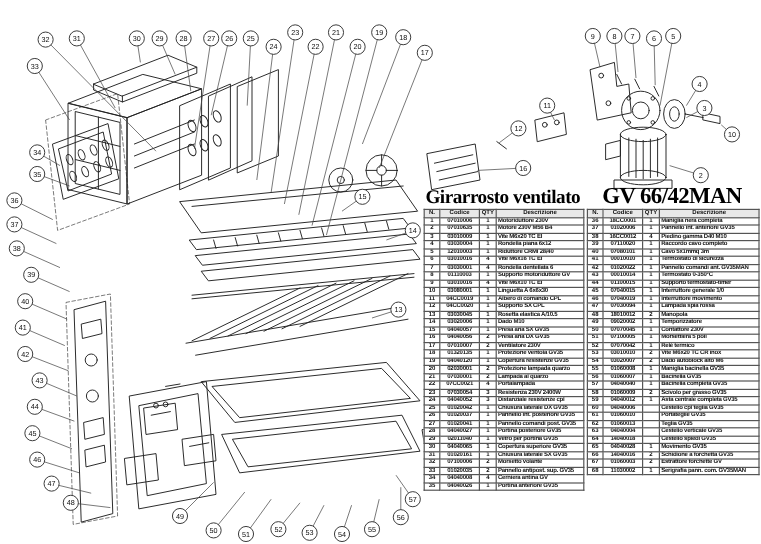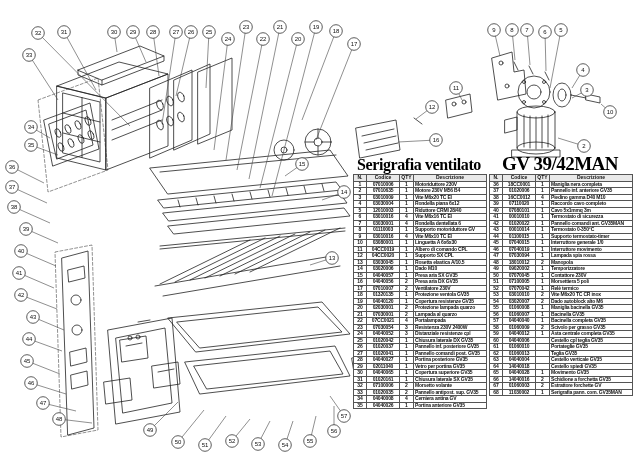--- a/index.html
+++ b/index.html
@@ -312,22 +312,22 @@
         <text x="587" y="90" text-anchor="middle" dy="2.2" font-size="6" fill="#111" font-family="&quot;Liberation Sans&quot;,sans-serif">3</text>
         <line x1="584" y1="146" x2="558" y2="138" stroke="#444" stroke-width="0.6"></line>
         <circle cx="584" cy="146" r="6.3" fill="#fff" stroke="#333" stroke-width="0.8"></circle>
         <text x="584" y="146" text-anchor="middle" dy="2.2" font-size="6" fill="#111" font-family="&quot;Liberation Sans&quot;,sans-serif">2</text>
         <line x1="610" y1="112" x2="601" y2="104" stroke="#444" stroke-width="0.6"></line>
         <circle cx="610" cy="112" r="6.3" fill="#fff" stroke="#333" stroke-width="0.8"></circle>
         <text x="610" y="112" text-anchor="middle" dy="2.2" font-size="6" fill="#111" font-family="&quot;Liberation Sans&quot;,sans-serif">10</text>
       </g>
   </svg>
 
-  <div class="title" id="title-left">Serigrafia ventilato</div>
-  <div class="title" id="title-right">GV 39/42MAN</div>
+  <div class="title" id="title-left">Girarrosto ventilato</div>
+  <div class="title" id="title-right">GV 66/42MAN</div>
 
   <table class="parts" id="table-left">
     <colgroup>
         <col class="n">
         <col class="code">
         <col class="qty">
         <col class="desc">
       </colgroup>
     <thead>
       <tr>

